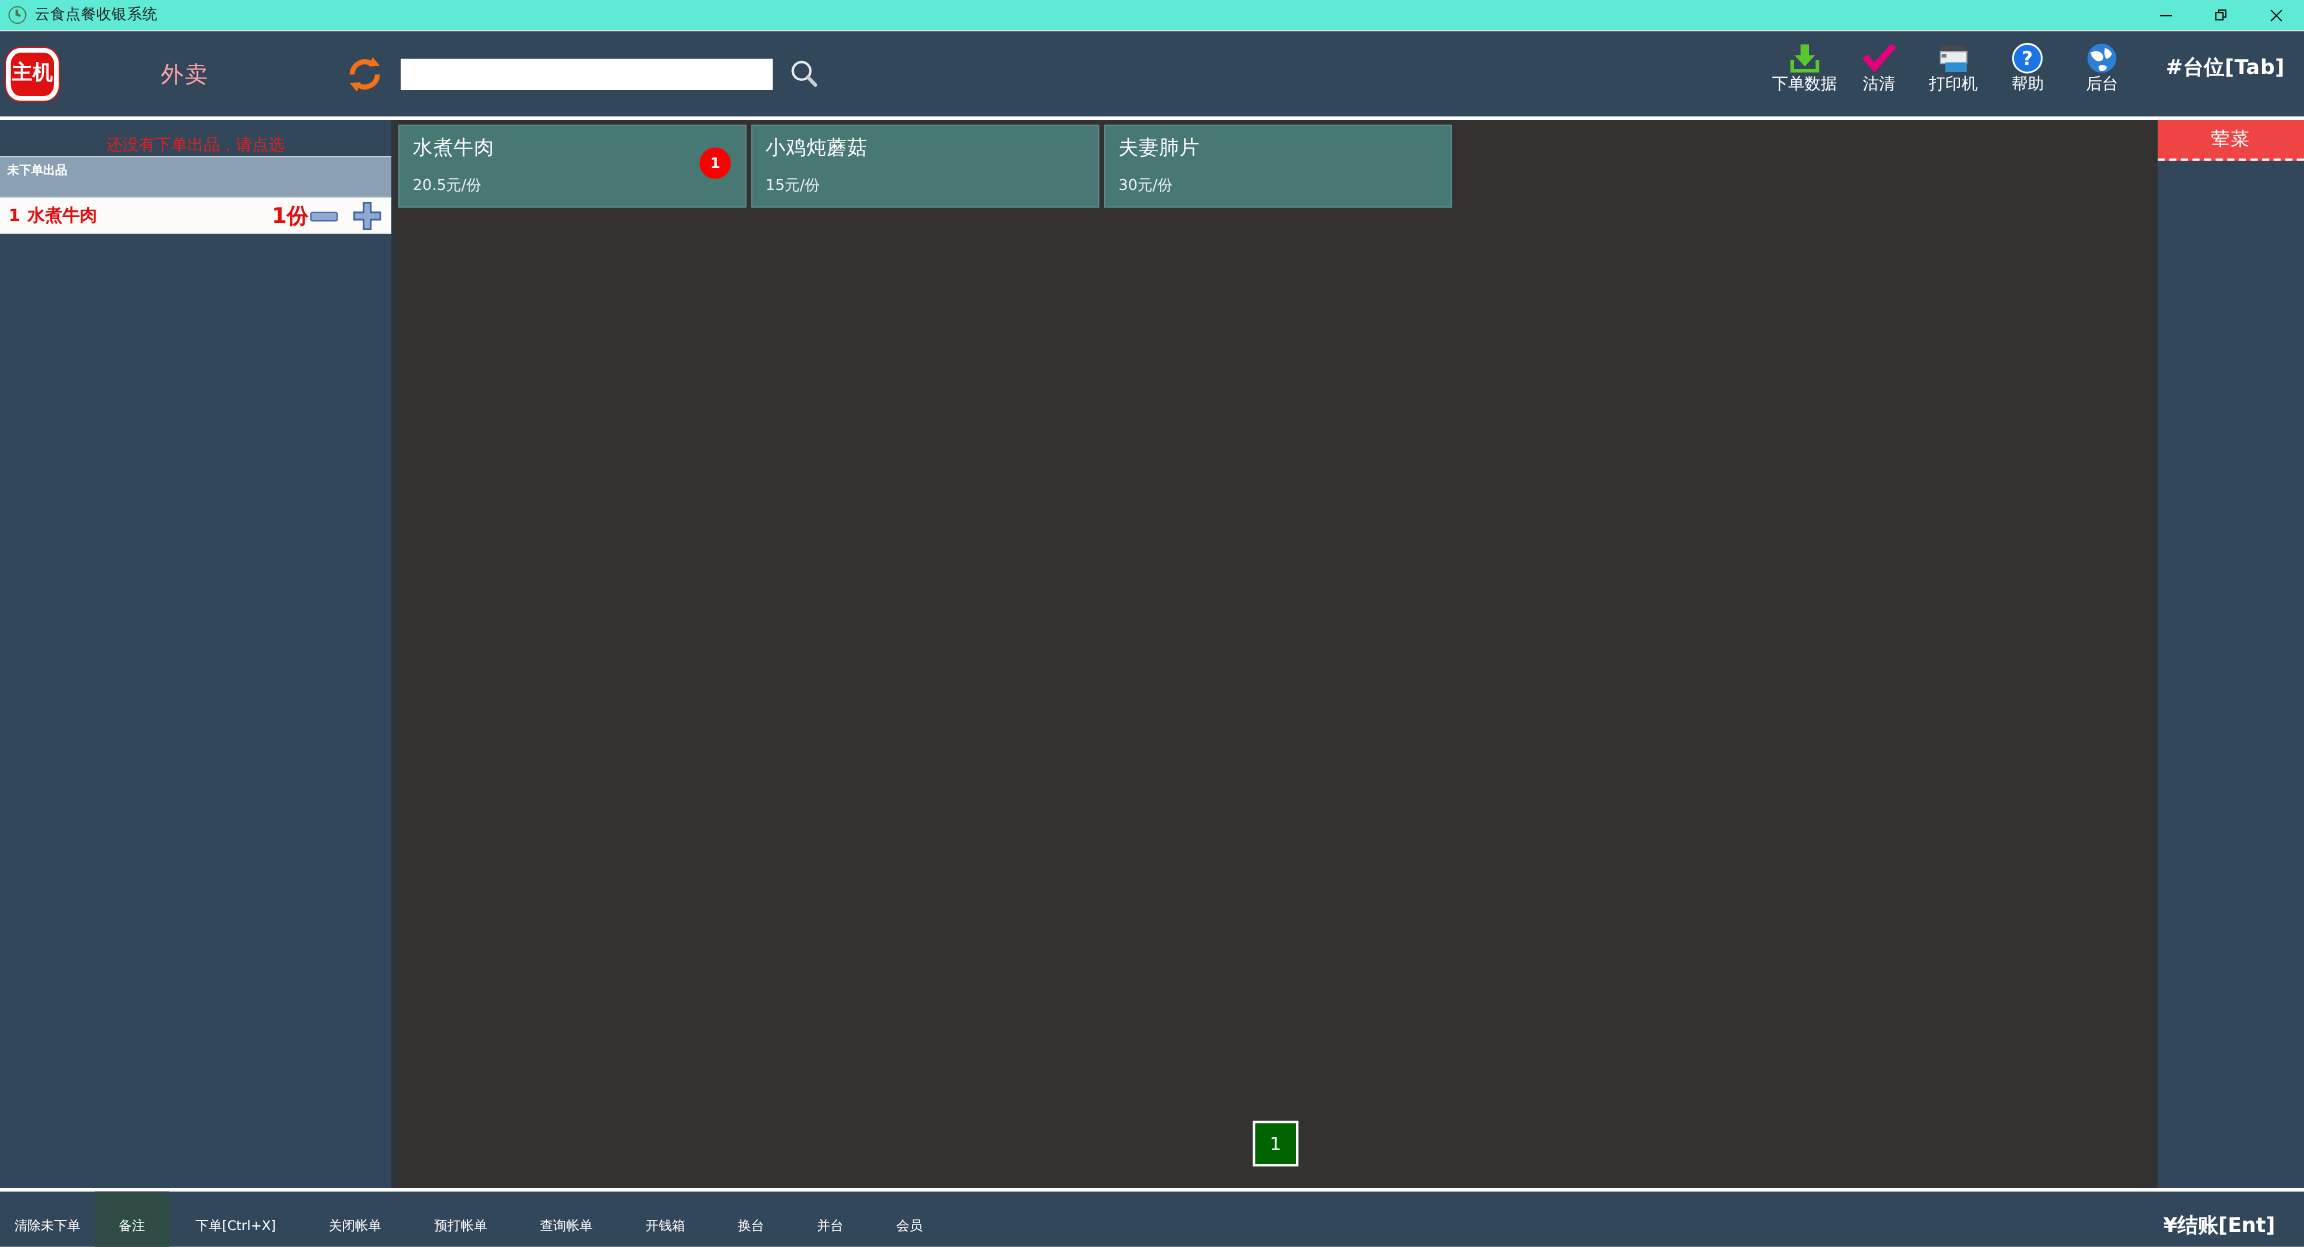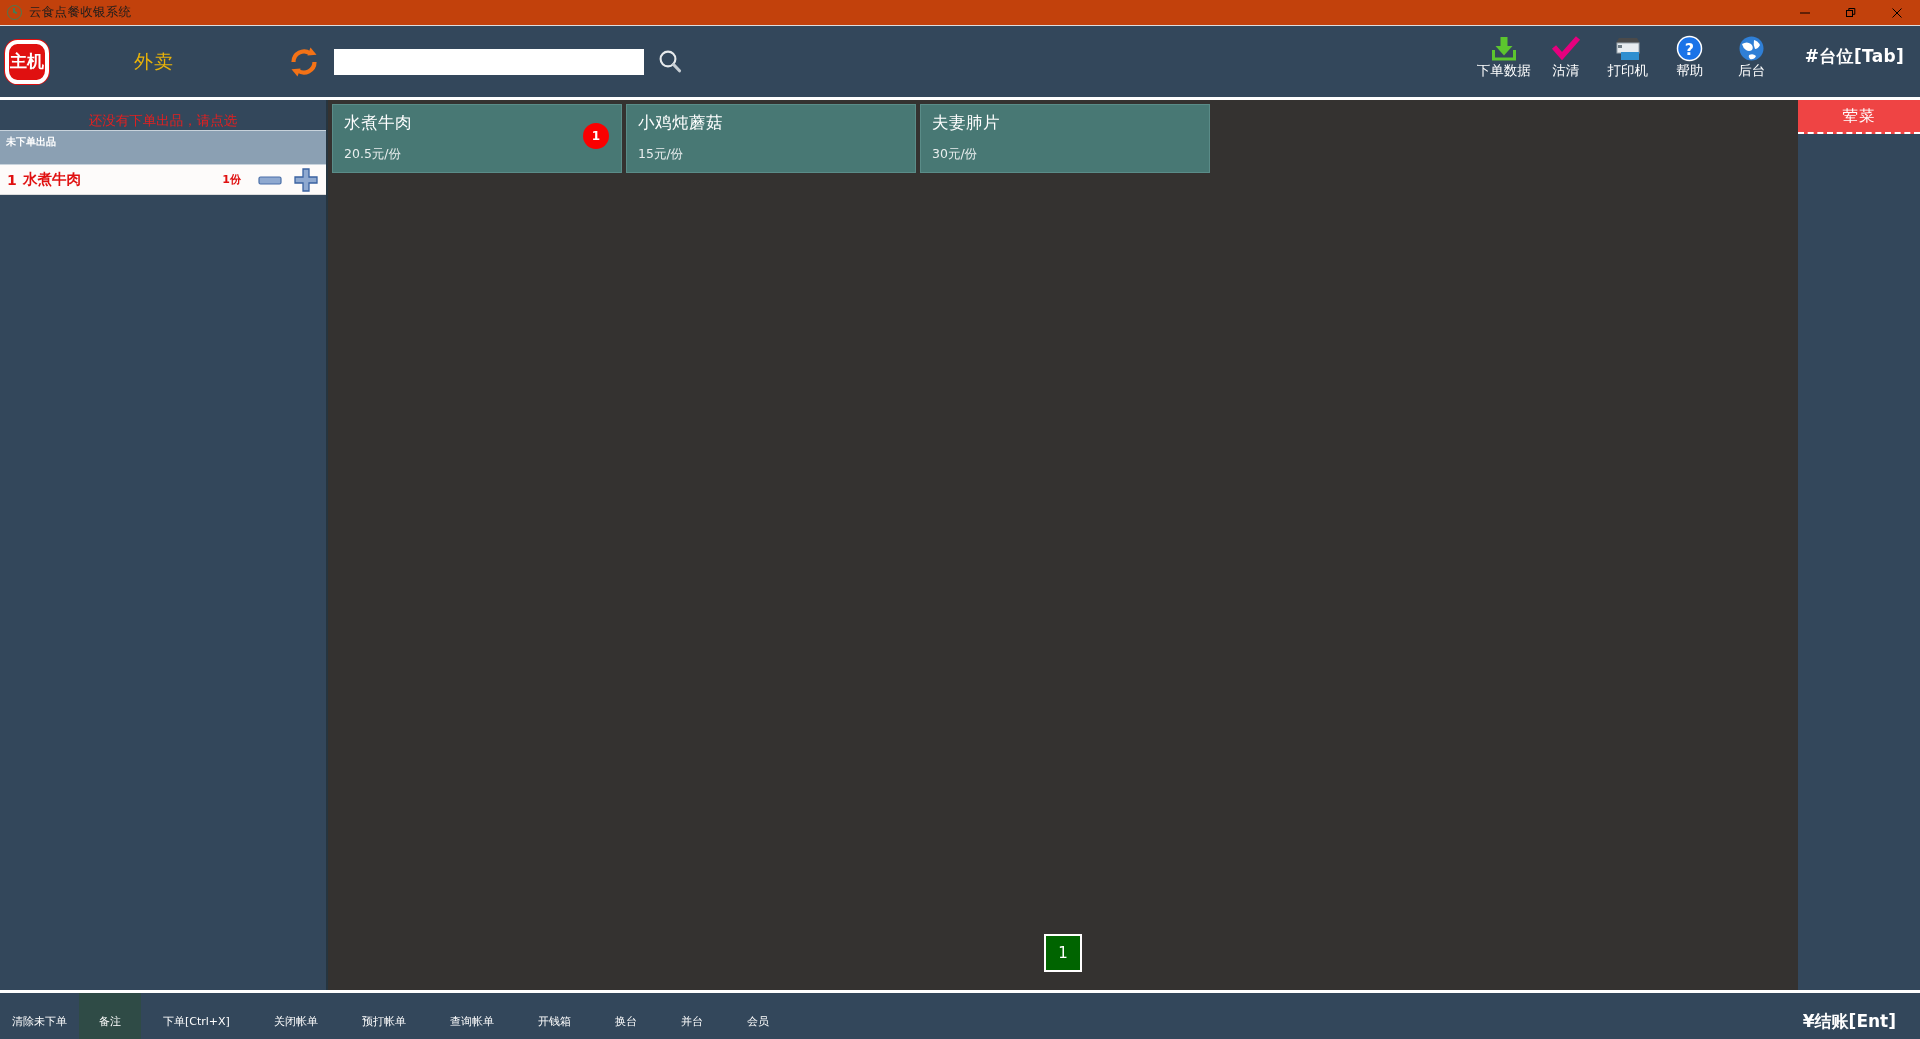--- a/index.html
+++ b/index.html
@@ -7,21 +7,21 @@
     width: 1920px;
     height: 1039px;
     overflow: hidden;
     font-family: "DejaVu Sans", "Liberation Sans", sans-serif;
     background: #ffffff;
   }
 
   
   #titlebar {
     height: 26px;
-    background: #c2410c;
+    background: #5eead4;
     display: flex;
     align-items: center;
     border-bottom: 1px solid #dedede;
     position: relative;
   }
   #titlebar .app-icon {
     width: 15px; height: 15px;
     margin-left: 7px; margin-right: 7px;
     border: 1.5px solid #4a7a52;
     border-radius: 50%;
@@ -80,21 +80,21 @@
     display: flex; align-items: center; justify-content: center;
     color: #ffffff;
     font-size: 17px;
     font-weight: bold;
     line-height: 1;
     flex: none;
     box-shadow: 0 0 0 1px #e01010;
   }
   .takeout-label {
     margin-left: 85px;
-    color: #eab308;
+    color: #fca5a5;
     font-size: 19px;
     letter-spacing: 1px;
   }
   .refresh-icon {
     margin-left: 112px;
     width: 36px; height: 36px;
     flex: none;
   }
   #searchbox {
     margin-left: 12px;
@@ -189,23 +189,22 @@
     width: 16px;
   }
   .order-row .nm {
     color: #e01010;
     font-size: 14.5px;
     font-weight: bold;
     flex: 1;
   }
   .order-row .qty {
     color: #e01010;
-    font-size: 11px;
-    font-weight: bold;
-    margin-right: 16px;
+    font-size: 18px;
+    font-weight: bold;
   }
   .order-row .minusbtn, .order-row .plusbtn {
     width: 26px; height: 22px;
     display: flex; align-items: center; justify-content: center;
     flex: none;
   }
   .order-row .plusbtn { margin-left: 10px; }
 
   
   #menuarea {

